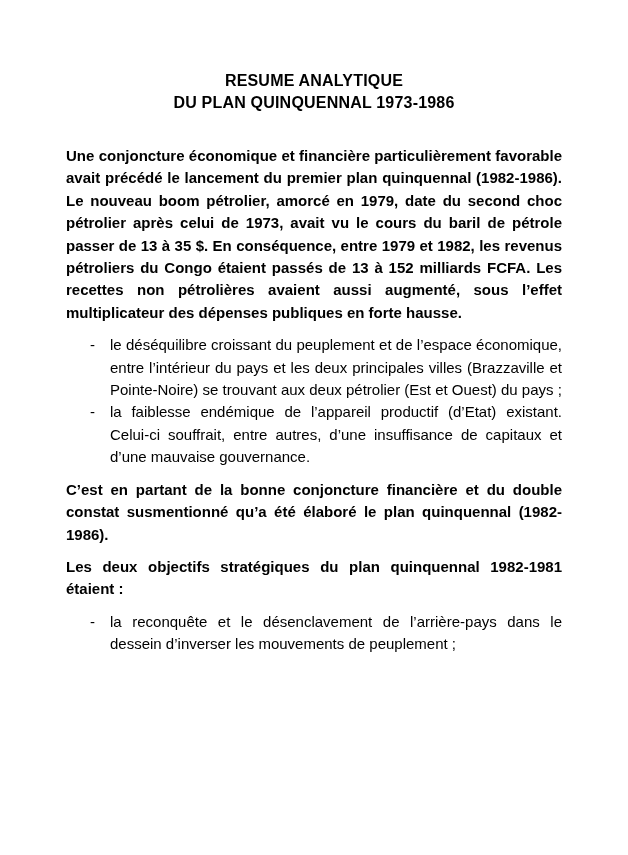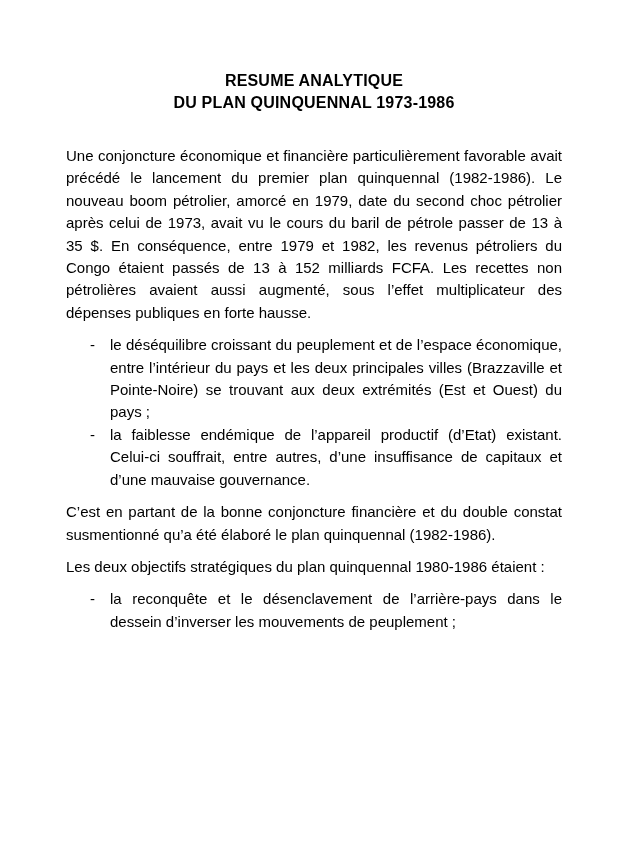--- a/index.html
+++ b/index.html
@@ -28,20 +28,21 @@
     line-height: 22px;
     text-align: center;
     letter-spacing: 0.2px;
   }
   .doc-title .title-line { display: block; }
   .para {
     margin: 0 0 10px 0;
     font-size: 15px;
     line-height: 22.4px;
     text-align: justify;
+    font-weight: bold;
   }
   .dash-list {
     list-style: none;
     margin: 0 0 10px 0;
     padding: 0;
     font-size: 15px;
     line-height: 22.4px;
   }
   .dash-list li {
     display: flex;
@@ -66,31 +67,31 @@
     <span class="title-line">DU PLAN QUINQUENNAL 1973-1986</span>
   </h1>
 
   <p class="para">Une conjoncture économique et financière particulièrement favorable avait précédé le lancement du premier plan quinquennal (1982-1986). Le nouveau boom pétrolier, amorcé en 1979, date du second choc pétrolier après celui de 1973, avait vu le cours du baril de pétrole passer de 13 à 35 $. En conséquence, entre 1979 et 1982, les revenus pétroliers du Congo étaient passés de 13 à 152 milliards FCFA. Les recettes non pétrolières avaient aussi augmenté, sous l’effet multiplicateur des dépenses publiques en forte hausse.</p>
 
 
 
   <ul class="dash-list">
     <li>
       <span class="marker">-</span>
-      <span class="item-text">le déséquilibre croissant du peuplement et de l’espace économique, entre l’intérieur du pays et les deux principales villes (Brazzaville et Pointe-Noire) se trouvant aux deux extrémités (Est et Ouest) du pays ;</span>
+      <span class="item-text">le déséquilibre croissant du peuplement et de l’espace économique, entre l’intérieur du pays et les deux principales villes (Brazzaville et Pointe-Noire) se trouvant aux deux pétrolier (Est et Ouest) du pays ;</span>
     </li>
     <li>
       <span class="marker">-</span>
       <span class="item-text">la faiblesse endémique de l’appareil productif (d’Etat) existant. Celui-ci souffrait, entre autres, d’une insuffisance de capitaux et d’une mauvaise gouvernance.</span>
     </li>
   </ul>
 
   <p class="para">C’est en partant de la bonne conjoncture financière et du double constat susmentionné qu’a été élaboré le plan quinquennal (1982-1986).</p>
 
-  <p class="para">Les deux objectifs stratégiques du plan quinquennal 1980-1986 étaient :</p>
+  <p class="para">Les deux objectifs stratégiques du plan quinquennal 1982-1981 étaient :</p>
 
   <ul class="dash-list">
     <li>
       <span class="marker">-</span>
       <span class="item-text">la reconquête et le désenclavement de l’arrière-pays dans le dessein d’inverser les mouvements de peuplement ;</span>
     </li>
   </ul>
 
 </div>
 

